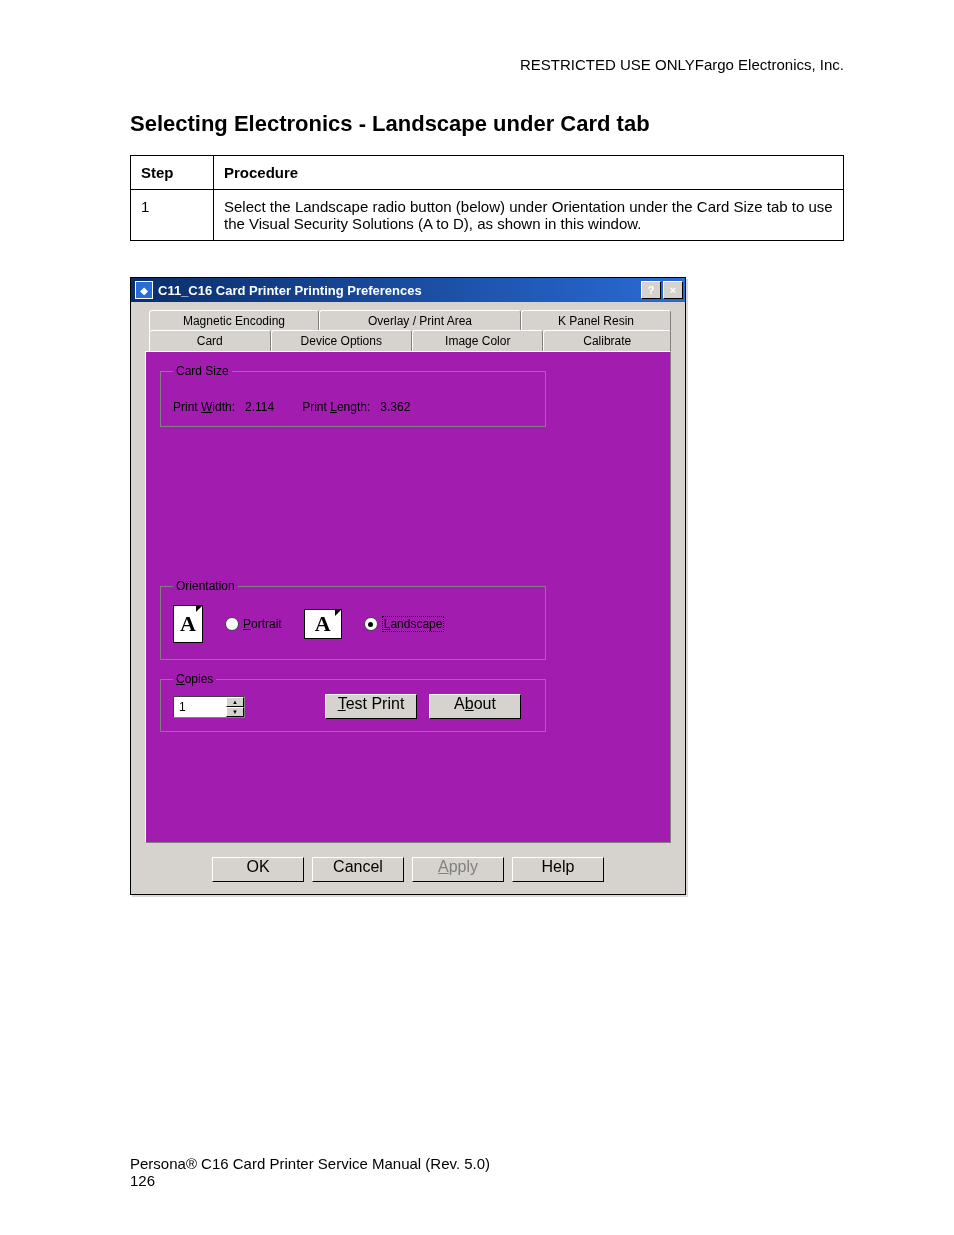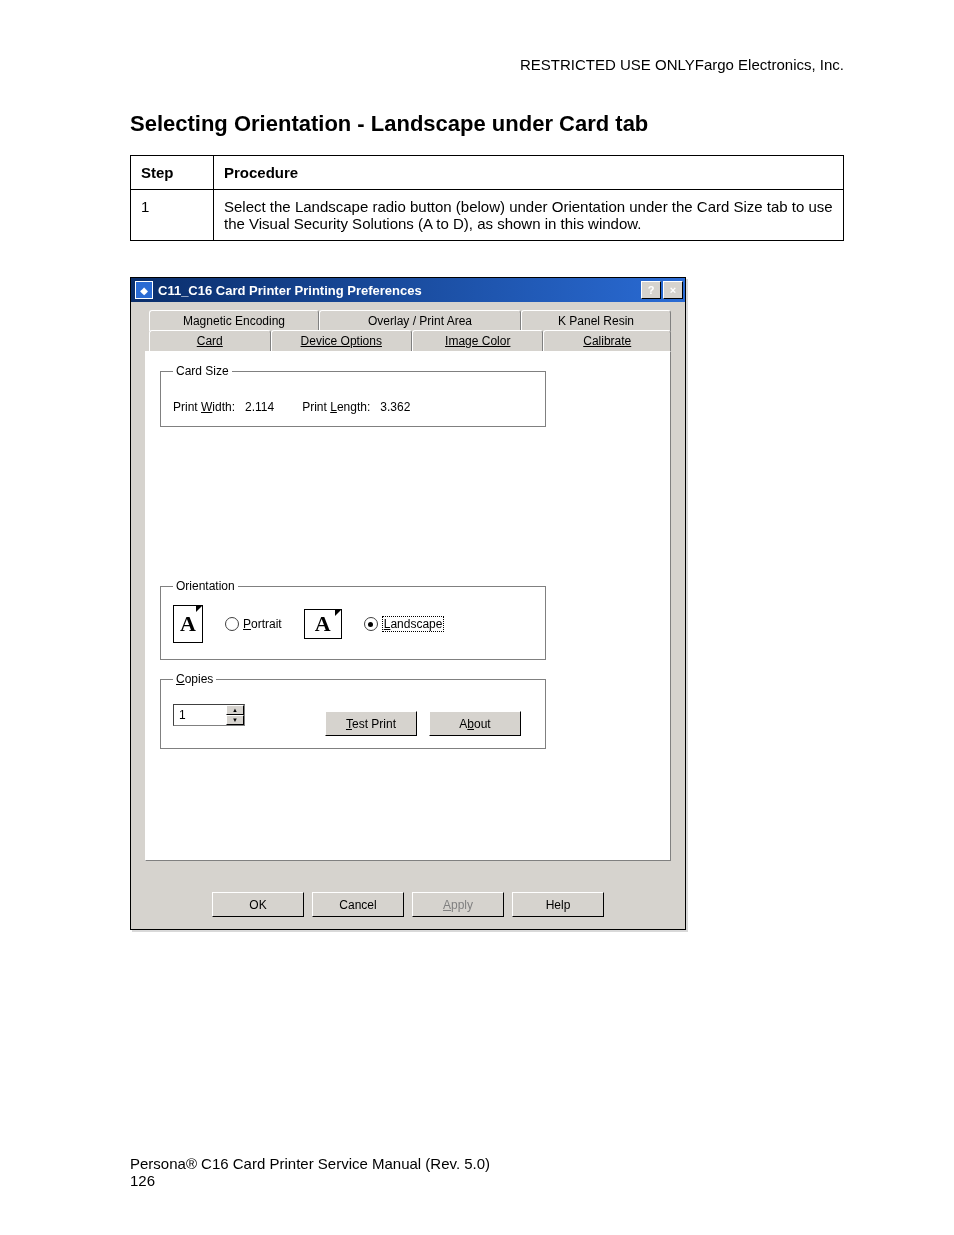--- a/index.html
+++ b/index.html
@@ -93,27 +93,27 @@
     border: 1px solid #808080;
     border-top-color:#fff; border-left-color:#fff;
     border-bottom: none;
     border-radius: 3px 3px 0 0;
     padding: 3px 0 3px 0;
     text-align: center;
     font-size: 12px;
     position: relative;
   }
   .tab-row.back .tab { margin-bottom: -1px; z-index: 1; }
-  .tab-row.front .tab { z-index: 2; position: relative; text-decoration: underline; }
+  .tab-row.front .tab { z-index: 2; position: relative; }
   .tab.active { z-index: 3; background: #d6d3ce; }
   .tab-panel {
     border: 1px solid #808080;
     border-top-color:#fff; border-left-color:#fff;
-    background: #ffffff;
-    padding: 12px 14px 36px 14px;
+    background: #a21caf;
+    padding: 12px 14px 18px 14px;
     position: relative;
     min-height: 460px;
   }
   fieldset.group {
     border: 1px solid #808080;
     padding: 8px 12px 12px 12px;
     margin: 0 0 12px 0;
   }
   fieldset.group legend {
     padding: 0 3px;
@@ -184,24 +184,23 @@
     border:1px solid #000;
     border-top-color:#fff; border-left-color:#fff;
     font-size:6px;
     display:flex; align-items:center; justify-content:center;
   }
   .win-btn {
     min-width:78px; height:23px;
     background:#d6d3ce;
     border:1px solid #000;
     border-top-color:#fff; border-left-color:#fff;
-    font-size:12px;
-    display:inline-flex; align-items:center; justify-content:center;
+    font-size:16px;
+    display:inline-flex; align-items:flex-start; justify-content:center;
     padding:0 6px;
-    margin-top:17px;
   }
   .win-btn.disabled { color:#808080; }
   .dlg-buttons {
     display:flex; gap:8px; justify-content:center;
     padding: 10px 0 12px 0;
   }
   .measure-row { display:flex; gap:28px; font-size:12px; margin-top:14px; }
   .focus-rect { border:1px dotted #000; padding:0 1px; }
   .footer {
     position:absolute;
@@ -214,21 +213,21 @@
 </style>
 </head>
 <body>
 
 <div class="page">
   <div class="header-row">
     <span>RESTRICTED USE ONLY</span>
     <span>Fargo Electronics, Inc.</span>
   </div>
 
-  <h2 class="section-title">Selecting Orientation - Landscape under Card tab</h2>
+  <h2 class="section-title">Selecting Electronics - Landscape under Card tab</h2>
 
   <table class="proc">
     <tbody>
         <tr>
       <th class="step-col">Step</th>
       <th>Procedure</th>
     </tr>
     <tr>
       <td class="step-col">1</td>
       <td>Select the Landscape radio button (below) under Orientation under the Card Size tab to use the Visual Security Solutions (A to D), as shown in this window.</td>

